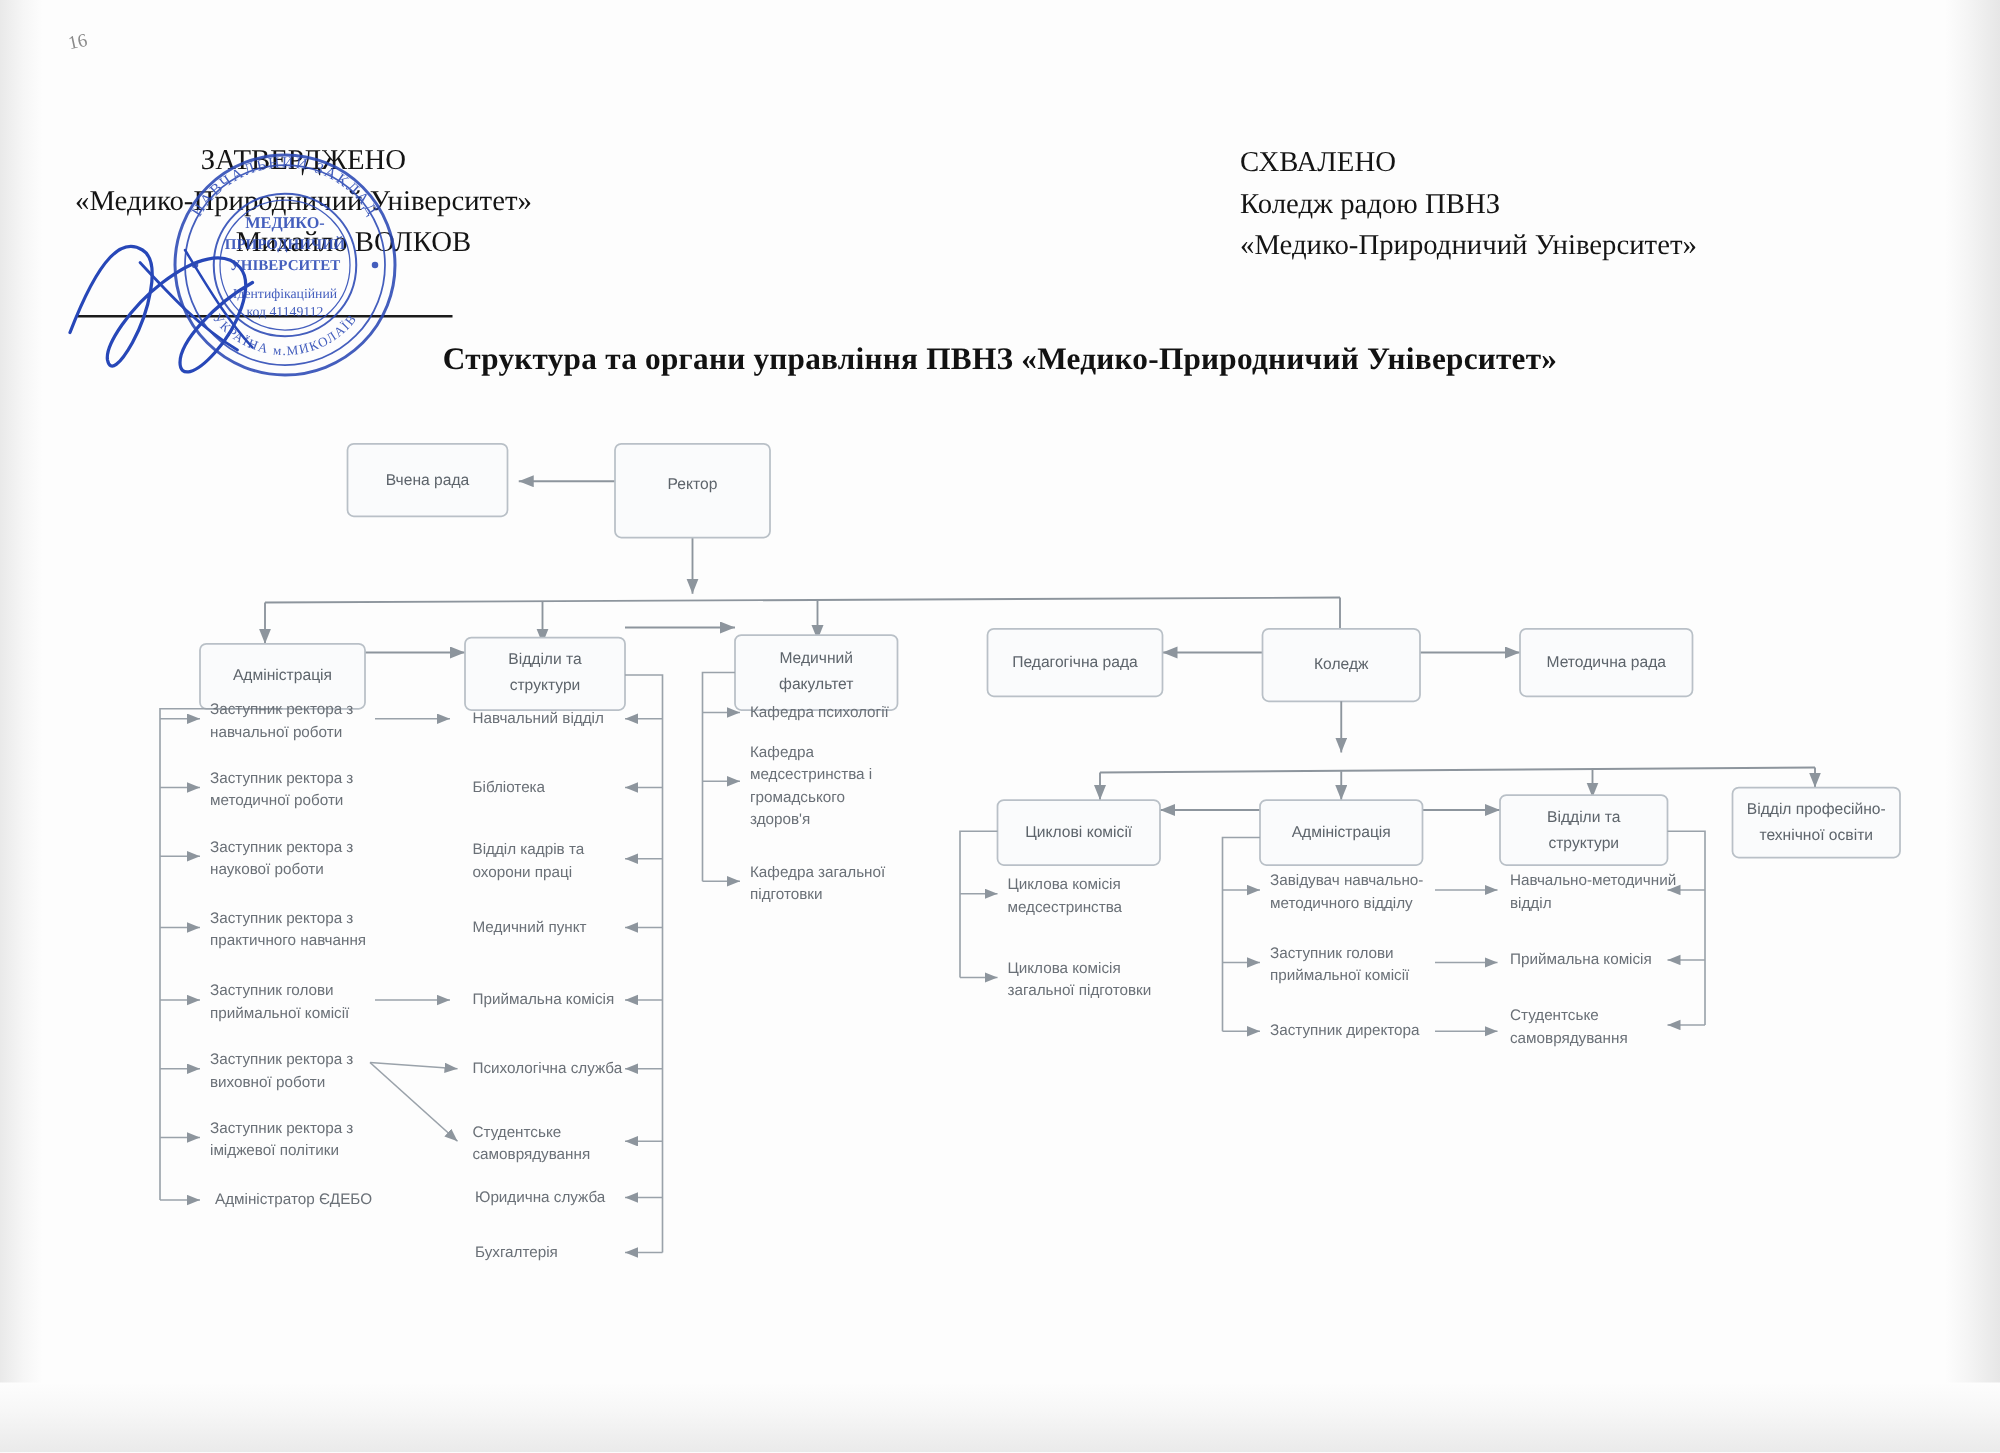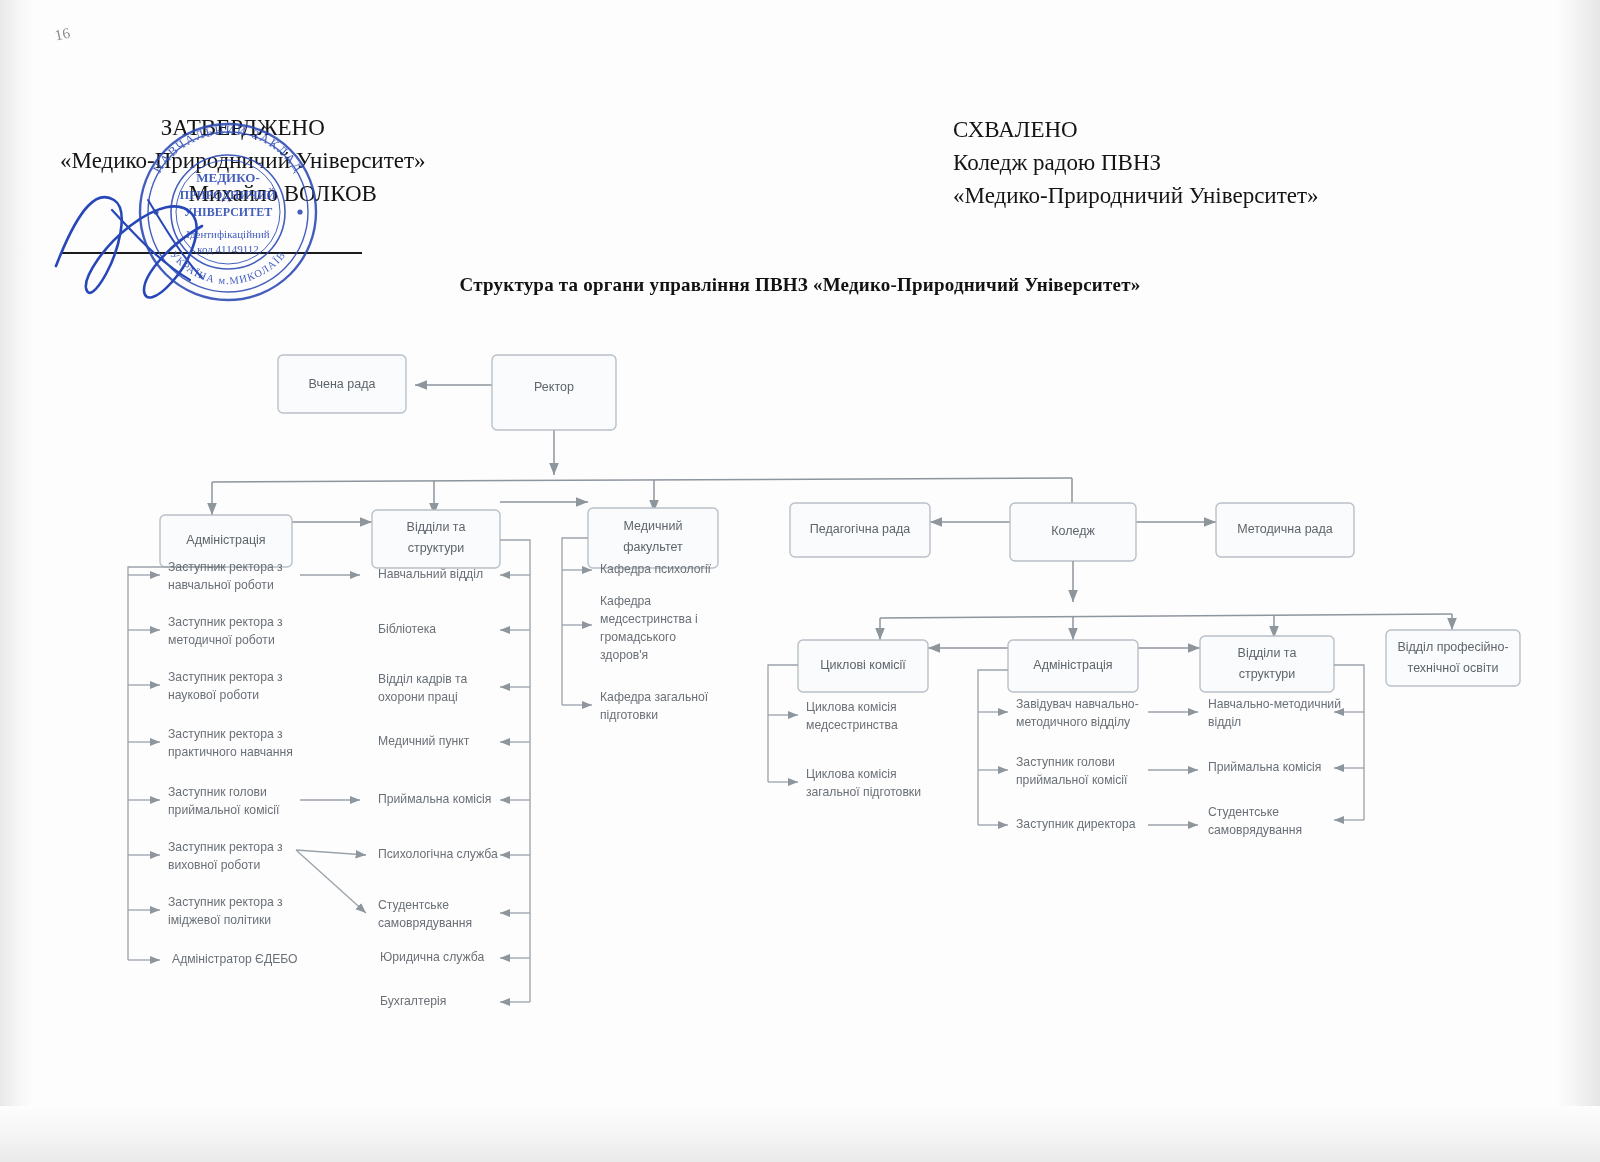--- a/index.html
+++ b/index.html
@@ -48,21 +48,21 @@
   
   .approve-block {
     position: absolute;
     font-family: "Liberation Serif", serif;
     font-size: 23px;
     line-height: 33px;
     color: #141414;
     white-space: nowrap;
   }
   #approved-left { left: 60px; top: 111px; text-align: center; }
-  #approved-right { left: 953px; top: 113px; }
+  #approved-right { left: 992px; top: 113px; }
   .approve-line { display: block; }
   .signature-name {
     display: inline-block;
     margin-left: 80px;
   }
   .sign-rule {
     position: absolute;
     left: 62px;
     top: 252px;
     width: 300px;
@@ -91,21 +91,21 @@
 
   
   #doc-title {
     position: absolute;
     left: 0;
     top: 274px;
     width: 1600px;
     text-align: center;
     font-family: "Liberation Serif", serif;
     font-weight: bold;
-    font-size: 19px;
+    font-size: 25px;
     color: #121212;
     letter-spacing: .2px;
   }
 
   
   #chart {
     position: absolute;
     left: 0;
     top: 330px;
     width: 1600px;

